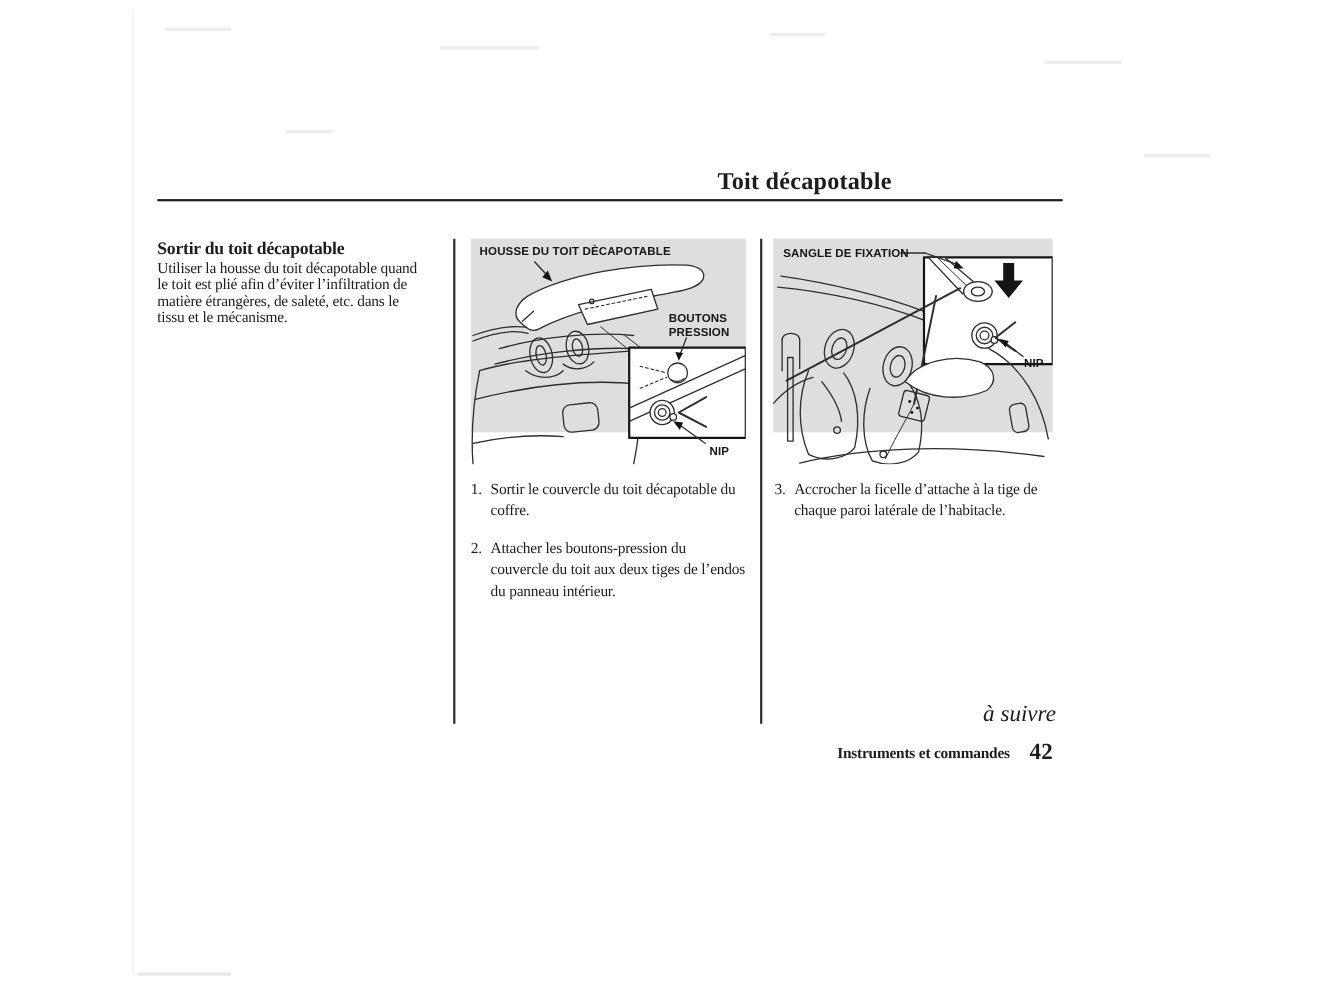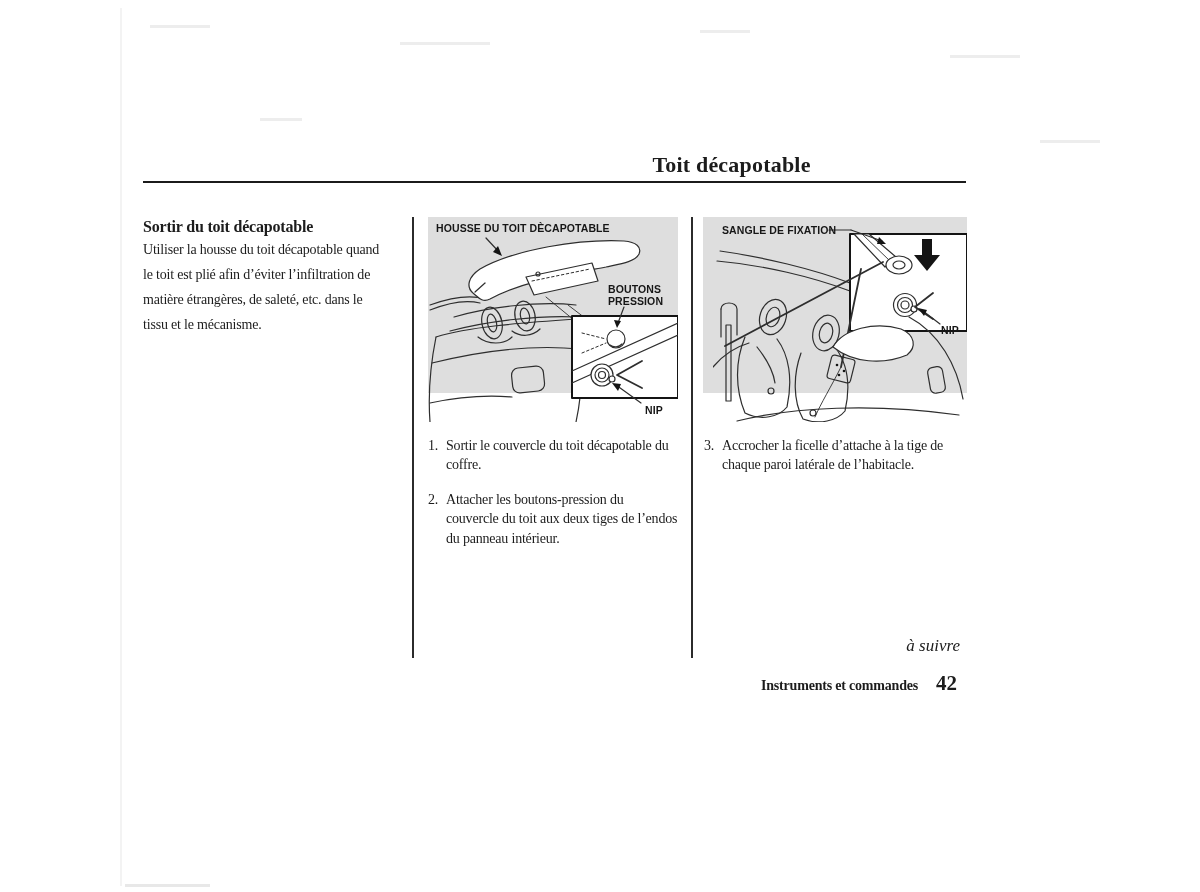--- a/index.html
+++ b/index.html
@@ -8,36 +8,36 @@
     font-family:"Liberation Serif", serif;color:#1c1c1c;
   }
   .abs{position:absolute;}
   .page-title{
     top:152px;left:500px;width:463px;text-align:center;
     font-size:22px;font-weight:bold;letter-spacing:.2px;
   }
   .header-rule{top:181px;left:143px;width:823px;height:2px;background:#1b1b1b;}
   .col-heading{top:218px;left:143px;font-size:16px;font-weight:bold;letter-spacing:-.2px;}
   .col-body{
-    top:237px;left:143px;width:272px;font-size:14px;line-height:25px;
+    top:237px;left:143px;width:272px;font-size:14px;line-height:15px;
     letter-spacing:-.2px;white-space:pre-line;
   }
   .sep{top:217px;width:2px;height:441px;background:#2b2b2b;}
   .sep1{left:412px;} .sep2{left:691px;}
   .panel{top:217px;height:176px;}
   .panel1{left:428px;width:250px;}
   .panel2{left:703px;width:254px;}
   .panel svg{display:block;}
   .step{display:flex;font-size:14px;line-height:19.3px;letter-spacing:-.2px;}
   .step .num{width:18px;flex:0 0 18px;}
   .step .txt{white-space:pre-line;width:252px;}
   .step1{top:436px;left:428px;}
   .step2{top:490px;left:428px;}
   .step3{top:436px;left:704px;}
-  .suivre{top:636px;left:700px;width:260px;text-align:right;font-style:italic;font-size:17px;}
+  .suivre{top:636px;left:700px;width:260px;text-align:right;font-style:italic;font-size:21px;}
   .footer-section{top:678px;left:620px;width:298px;text-align:right;font-weight:bold;font-size:14px;letter-spacing:-.2px;}
   .page-number{top:671px;left:900px;width:57px;text-align:right;font-weight:bold;font-size:21px;}
   .noise{position:absolute;background:#ededed;height:3px;}
   .crease{position:absolute;left:120px;top:8px;width:2px;height:878px;background:#f3f3f3;}
   
   .art path,.art line,.art ellipse,.art circle,.art rect,.art polyline{
     stroke:#2e2e2e;stroke-width:1.2;fill:none;stroke-linecap:round;stroke-linejoin:round;
   }
   .art .white{fill:#ffffff;}
   .art .inset{fill:#ffffff;stroke:#141414;stroke-width:2;}
@@ -129,21 +129,21 @@
       <line x1="213" y1="186" x2="188" y2="168"></line>
       <polygon class="solid" points="184,166 193,167 190,174"></polygon>
 
       <text x="8" y="15">HOUSSE DU TOIT DÈCAPOTABLE</text>
       <text x="180" y="76">BOUTONS</text>
       <text x="180" y="88">PRESSION</text>
       <text x="217" y="197">NIP</text>
     </svg>
   </div>
 
-  <div class="abs panel panel2" style="background: rgb(222, 222, 222); padding-left: 10px;">
+  <div class="abs panel panel2" style="background: rgb(222, 222, 222);">
     <svg class="art" width="254" height="205" viewBox="0 0 254 205">
 
       <path d="M 7,34 C 50,40 100,52 137,66"></path>
       <path d="M 4,44 C 50,48 100,60 137,74"></path>
 
       <rect class="inset" x="137" y="17" width="117" height="97"></rect>
 
       <path class="white" d="M 141,17 L 156,17 L 183,40 L 172,50 Z"></path>
       <line class="thin" x1="149" y1="17" x2="177" y2="44"></line>
       <ellipse class="white" cx="186" cy="48" rx="13" ry="9"></ellipse>

